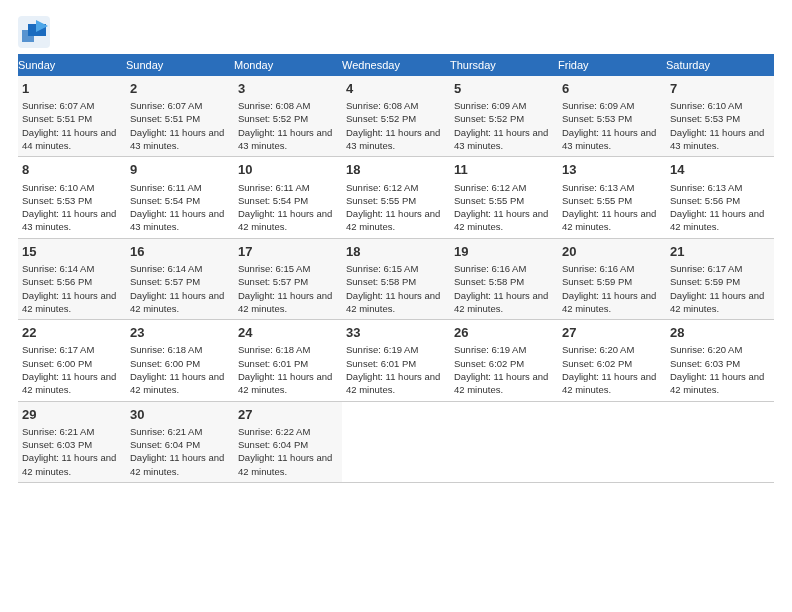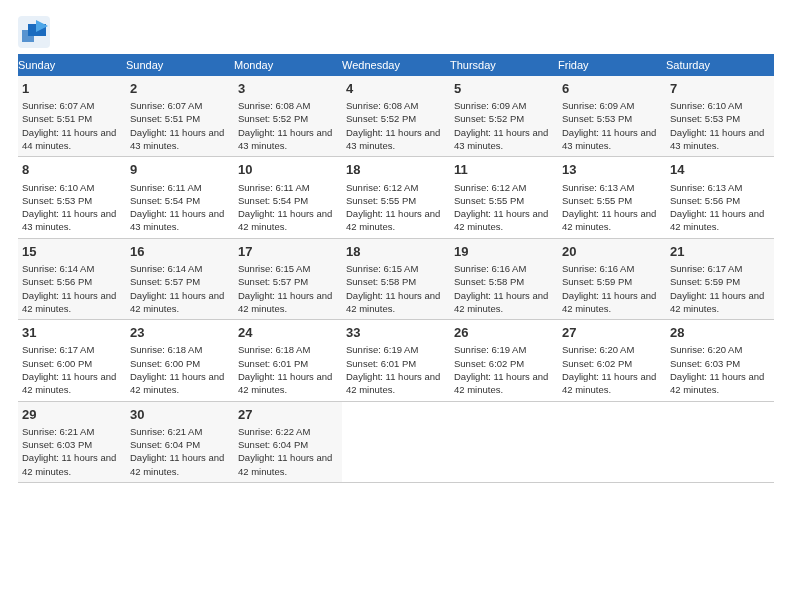--- a/index.html
+++ b/index.html
@@ -151,21 +151,21 @@
         <tr>
           <td><span class="day-num">15</span><span>Sunrise: 6:14 AM</span><br><span>Sunset: 5:56 PM</span><br><span>Daylight: 11 hours and 42 minutes.</span></td>
           <td><span class="day-num">16</span><span>Sunrise: 6:14 AM</span><br><span>Sunset: 5:57 PM</span><br><span>Daylight: 11 hours and 42 minutes.</span></td>
           <td><span class="day-num">17</span><span>Sunrise: 6:15 AM</span><br><span>Sunset: 5:57 PM</span><br><span>Daylight: 11 hours and 42 minutes.</span></td>
           <td><span class="day-num">18</span><span>Sunrise: 6:15 AM</span><br><span>Sunset: 5:58 PM</span><br><span>Daylight: 11 hours and 42 minutes.</span></td>
           <td><span class="day-num">19</span><span>Sunrise: 6:16 AM</span><br><span>Sunset: 5:58 PM</span><br><span>Daylight: 11 hours and 42 minutes.</span></td>
           <td><span class="day-num">20</span><span>Sunrise: 6:16 AM</span><br><span>Sunset: 5:59 PM</span><br><span>Daylight: 11 hours and 42 minutes.</span></td>
           <td><span class="day-num">21</span><span>Sunrise: 6:17 AM</span><br><span>Sunset: 5:59 PM</span><br><span>Daylight: 11 hours and 42 minutes.</span></td>
         </tr>
         <tr>
-          <td><span class="day-num">31</span><span>Sunrise: 6:17 AM</span><br><span>Sunset: 6:00 PM</span><br><span>Daylight: 11 hours and 42 minutes.</span></td>
+          <td><span class="day-num">22</span><span>Sunrise: 6:17 AM</span><br><span>Sunset: 6:00 PM</span><br><span>Daylight: 11 hours and 42 minutes.</span></td>
           <td><span class="day-num">23</span><span>Sunrise: 6:18 AM</span><br><span>Sunset: 6:00 PM</span><br><span>Daylight: 11 hours and 42 minutes.</span></td>
           <td><span class="day-num">24</span><span>Sunrise: 6:18 AM</span><br><span>Sunset: 6:01 PM</span><br><span>Daylight: 11 hours and 42 minutes.</span></td>
           <td><span class="day-num">33</span><span>Sunrise: 6:19 AM</span><br><span>Sunset: 6:01 PM</span><br><span>Daylight: 11 hours and 42 minutes.</span></td>
           <td><span class="day-num">26</span><span>Sunrise: 6:19 AM</span><br><span>Sunset: 6:02 PM</span><br><span>Daylight: 11 hours and 42 minutes.</span></td>
           <td><span class="day-num">27</span><span>Sunrise: 6:20 AM</span><br><span>Sunset: 6:02 PM</span><br><span>Daylight: 11 hours and 42 minutes.</span></td>
           <td><span class="day-num">28</span><span>Sunrise: 6:20 AM</span><br><span>Sunset: 6:03 PM</span><br><span>Daylight: 11 hours and 42 minutes.</span></td>
         </tr>
         <tr>
           <td><span class="day-num">29</span><span>Sunrise: 6:21 AM</span><br><span>Sunset: 6:03 PM</span><br><span>Daylight: 11 hours and 42 minutes.</span></td>
           <td><span class="day-num">30</span><span>Sunrise: 6:21 AM</span><br><span>Sunset: 6:04 PM</span><br><span>Daylight: 11 hours and 42 minutes.</span></td>

